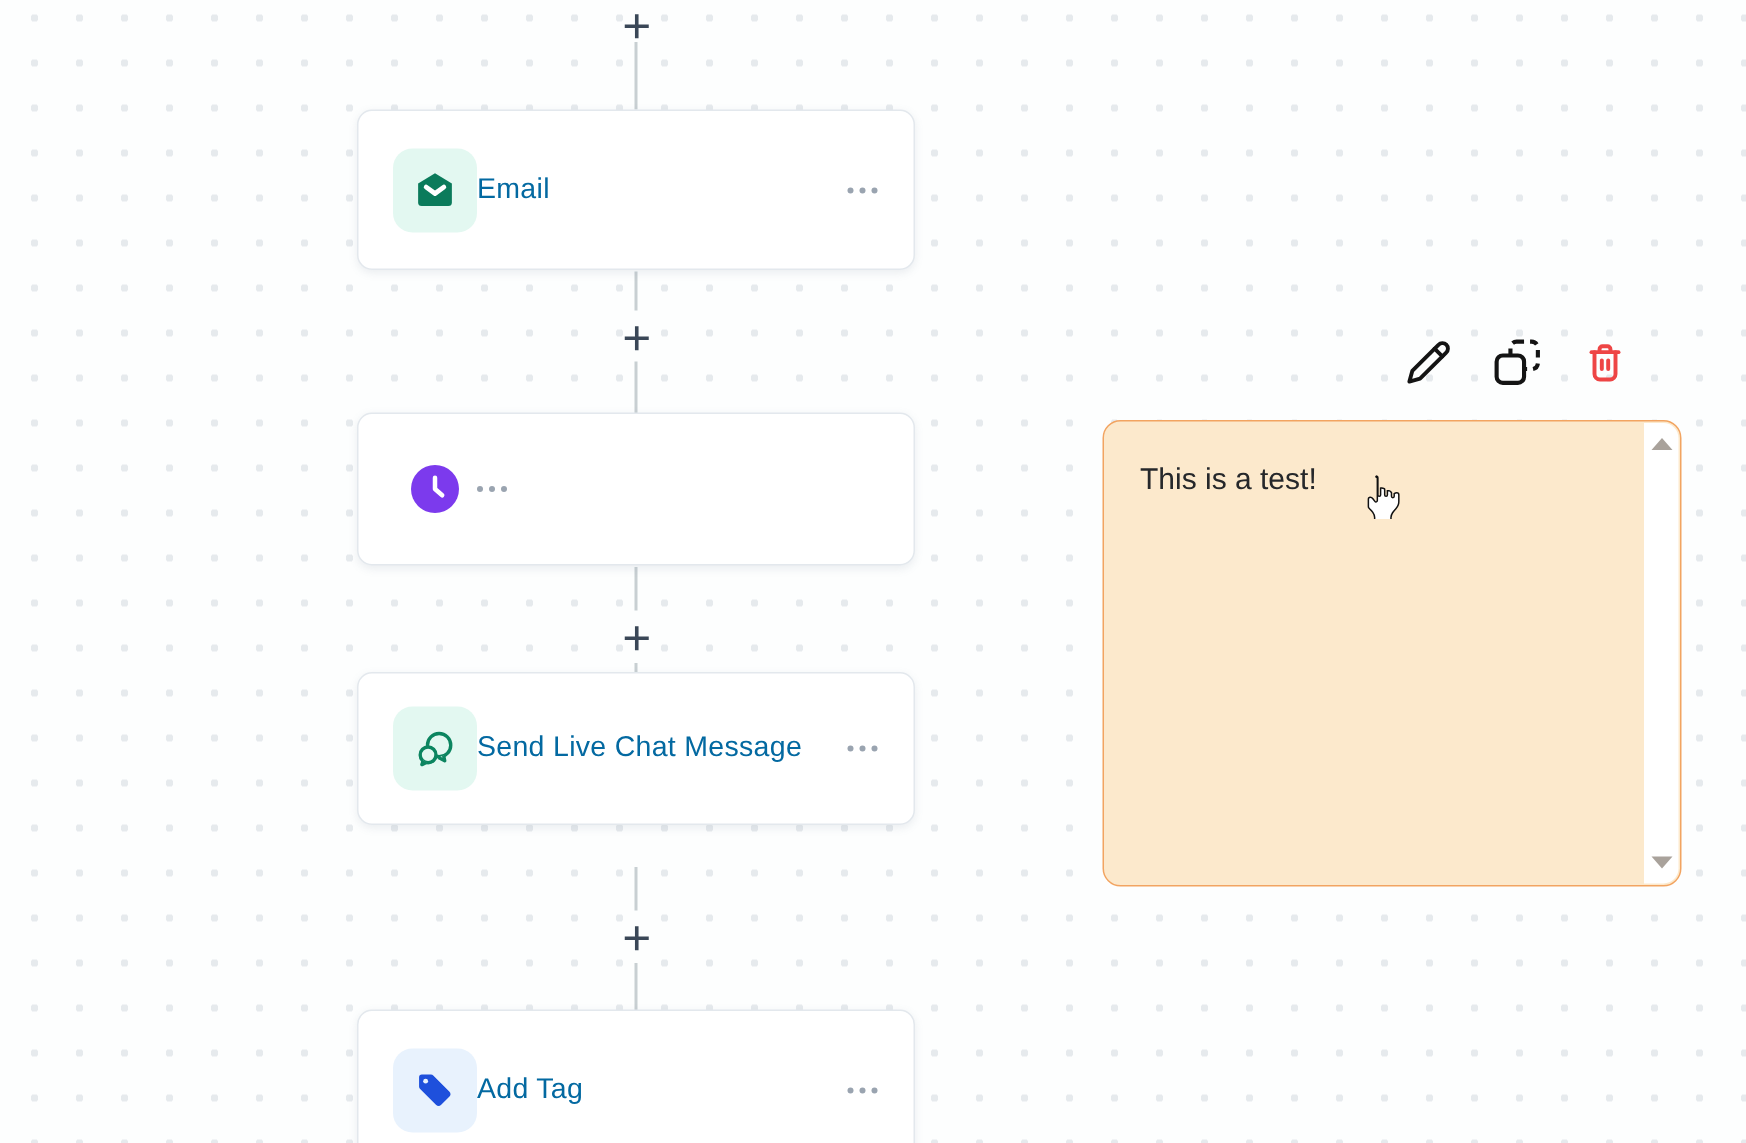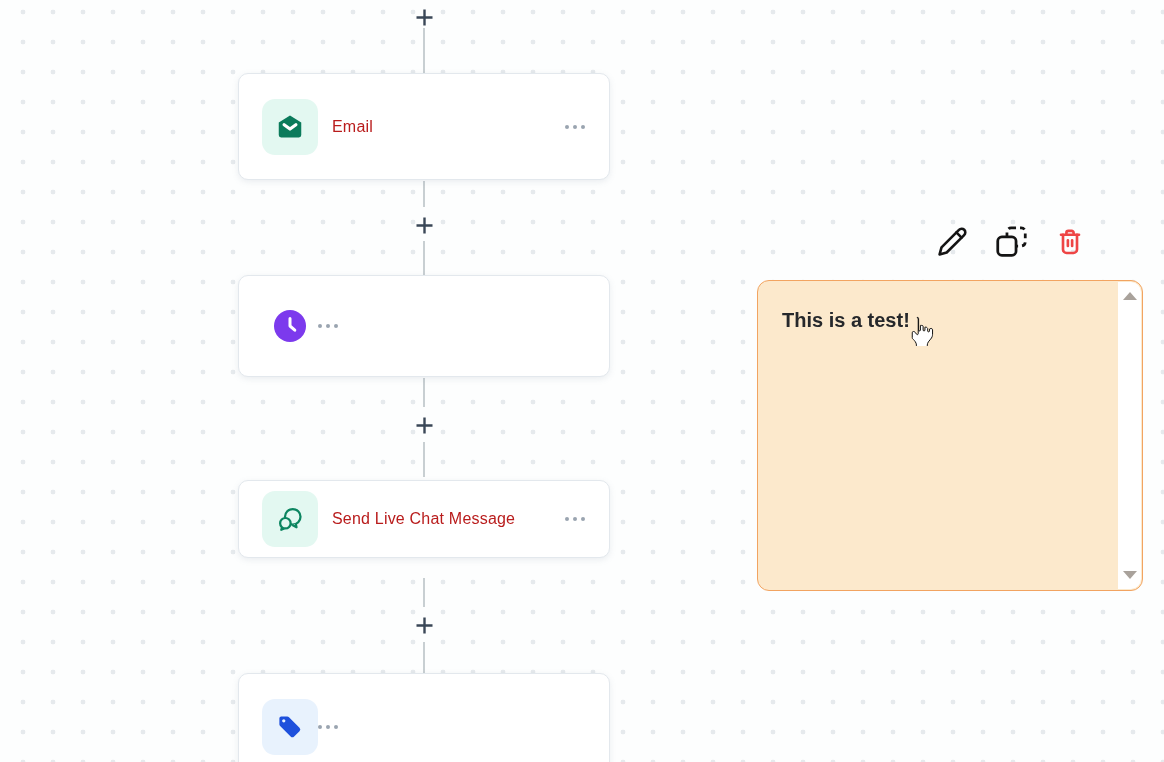--- a/index.html
+++ b/index.html
@@ -30,39 +30,39 @@
     background:#FFFFFF; border:1px solid #E3E8ED; border-radius:10px;
     box-shadow:0 2px 6px rgba(120,135,155,0.14);
     display:flex; align-items:center;
     padding:0 24px 0 23px;
   }
   .icon-box{
     width:56px; height:56px; border-radius:13px; flex:0 0 auto;
     display:flex; align-items:center; justify-content:center;
   }
   .node-label{
-    margin-left:14px; font-size:16px; color:#b91c1c; letter-spacing:.2px;
+    font-size:19px; color:#0369a1; letter-spacing:.2px;
     white-space:nowrap; flex:1 1 auto;
   }
   .node-menu{
     background:transparent; border:none; cursor:pointer;
     display:flex; gap:4px; align-items:center; padding:6px 0;
   }
   .node-menu i{ width:4px; height:4px; border-radius:50%; background:#9AA4B0; display:block; }
 
   
   .note-toolbar{
     position:absolute; left:937px; top:225px; display:flex; gap:27px; align-items:center;
   }
   .note-toolbar button{ background:transparent; border:none; cursor:pointer; padding:0; line-height:0; }
 
   
   .note{
-    position:absolute; left:757px; top:280px; width:386px; height:311px;
-    background:#FCE9CC; border:1.5px solid #F2A461; border-radius:12px;font-weight:bold;
+    position:absolute; left:735px; top:280px; width:386px; height:311px;
+    background:#FCE9CC; border:1.5px solid #F2A461; border-radius:12px;
   }
   .note-text{
     position:absolute; left:24px; top:28px; right:40px;
     font-size:20px; color:#26282B;
   }
   .note-scrollbar{
     position:absolute; top:1px; bottom:1px; right:1px; width:23px;
     background:#FFFFFF; border-radius:0 10px 10px 0;
   }
   .tri{ position:absolute; left:50%; transform:translateX(-50%); width:0; height:0; display:block; }
@@ -128,21 +128,21 @@
         <path d="M17 9.5 V17 L21.8 21.2" stroke="#FFFFFF" stroke-width="3" fill="none" stroke-linecap="round" stroke-linejoin="round"></path>
       </svg>
     </div>
     <button class="node-menu" aria-label="node menu">
       <i></i>
         <i></i>
         <i></i>
     </button>
   </div>
 
-  <div class="node" style="top:480px;height:78px">
+  <div class="node" style="top:448px;height:102px">
     <div class="icon-box" style="background:#E3F8F1">
       <svg width="30" height="30" viewBox="0 0 24 24">
         <circle cx="14.2" cy="10.2" r="6.2" fill="none" stroke="#0C8560" stroke-width="1.8"></circle>
         <path d="M16.6 15.7 L17.2 18.6 L13.9 16.8" fill="#E3F8F1" stroke="#0C8560" stroke-width="1.8" stroke-linejoin="round"></path>
         <circle cx="8.3" cy="15.4" r="4.2" fill="#E3F8F1" stroke="#0C8560" stroke-width="1.8"></circle>
         <path d="M5.8 18.3 L5 20.6 L7.4 19.5" fill="#E3F8F1" stroke="#0C8560" stroke-width="1.8" stroke-linejoin="round"></path>
       </svg>
     </div>
     <div class="node-label">Send Live Chat Message</div>
     <button class="node-menu" aria-label="node menu">
@@ -152,20 +152,21 @@
     </button>
   </div>
 
   <div class="node" style="top:673px;height:107px">
     <div class="icon-box" style="background:#E8F2FD">
       <svg width="30" height="30" viewBox="0 0 24 24">
         <path d="M3.5 9.8 V5 A1.5 1.5 0 0 1 5 3.5 h4.8 a2 2 0 0 1 1.4 .6 l8.4 8.4 a2 2 0 0 1 0 2.8 l-4.3 4.3 a2 2 0 0 1-2.8 0 L4.1 11.2 a2 2 0 0 1-.6-1.4 z" fill="#1E50DC"></path>
         <circle cx="7" cy="7" r="1.3" fill="#E8F2FD"></circle>
       </svg>
     </div>
+    <div class="node-label">Add Tag</div>
     <button class="node-menu" aria-label="node menu">
       <i></i>
         <i></i>
         <i></i>
     </button>
   </div>
 
   <div class="note-toolbar">
     <button aria-label="edit note">
       <svg width="31" height="31" viewBox="0 0 24 24" fill="none" stroke="#141414" stroke-width="2" stroke-linecap="round" stroke-linejoin="round">

